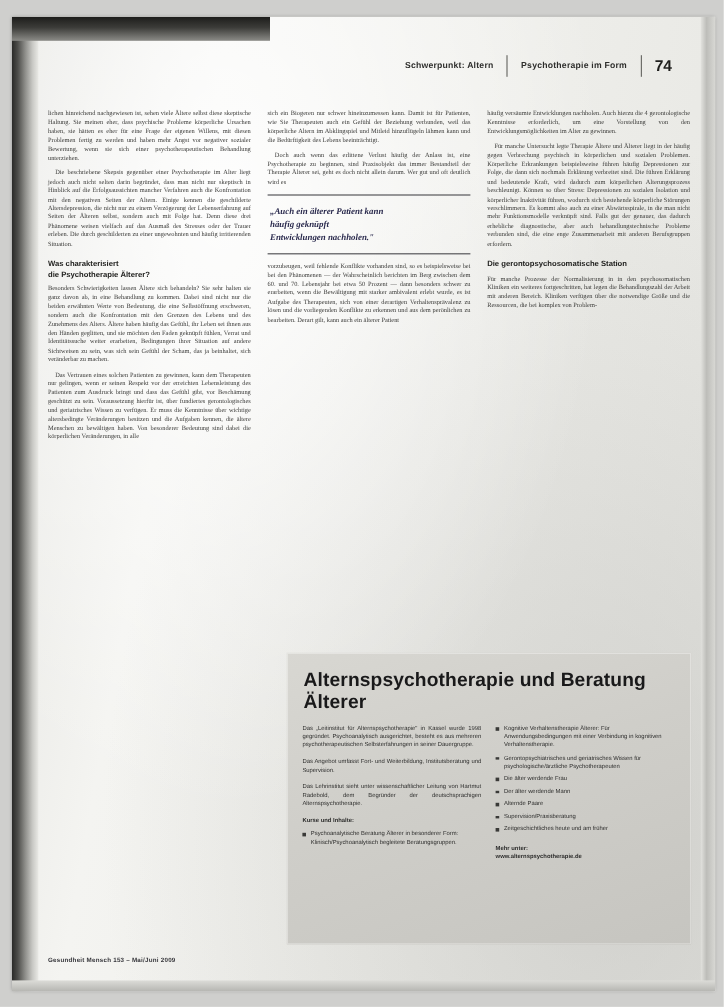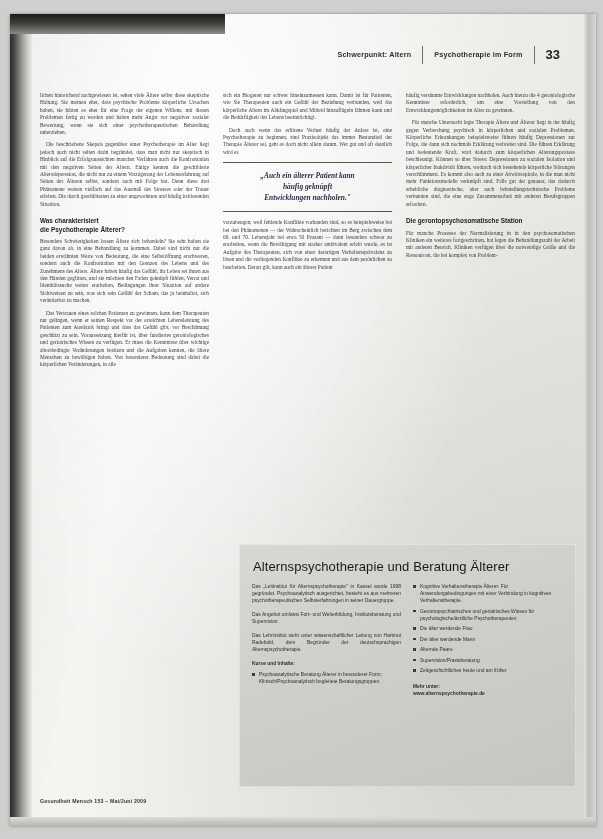--- a/index.html
+++ b/index.html
@@ -83,37 +83,36 @@
     margin:9px 0 4px 0;
     font-family:"Liberation Sans",sans-serif;
     font-size:6.4px;line-height:8.4px;font-weight:700;color:#232321;
     filter:blur(.15px);
   }
 
   
   .pullquote{
     margin:6px 0 7px 0;padding:7px 2px 8px 2px;
     border-top:1px solid #56565a;border-bottom:1px solid #56565a;
-    text-align:center;
     font-family:"Liberation Serif",serif;
     font-style:italic;font-weight:700;
     font-size:7.4px;line-height:11px;color:#2b2b4e;
     filter:blur(.2px);
   }
 
   
   .infobox{
     position:absolute;left:229px;top:530px;width:337px;height:243px;z-index:6;
     background:linear-gradient(160deg,#d8d7d2 0%,#cfcec9 45%,#c6c5c0 100%);
     box-shadow:inset 0 0 0 1px rgba(255,255,255,.35);
   }
   .infobox h3{
     margin:0;padding:15px 14px 9px 14px;
     font-family:"Liberation Sans",sans-serif;
-    font-size:13px;font-weight:400;color:#19191a;
+    font-size:16px;font-weight:700;color:#19191a;
     letter-spacing:.1px;filter:blur(.15px);
   }
   .boxcols{display:flex;gap:12px;padding:0 13px;}
   .boxcol{width:149px;}
   .boxcol p{
     margin:0 0 7px 0;
     font-family:"Liberation Sans",sans-serif;
     font-size:4.9px;line-height:7px;color:#2d2d2c;
     text-align:justify;-webkit-hyphens:auto;hyphens:auto;
     filter:blur(.22px);
@@ -151,21 +150,21 @@
   <div class="gutter"></div>
   <div class="gutter-top"></div>
   <div class="edge-right"></div>
   <div class="edge-bottom"></div>
 
   <div class="runhead">
     <span class="seg">Schwerpunkt: Altern</span>
     <span class="rule"></span>
     <span class="seg">Psychotherapie im Form</span>
     <span class="rule"></span>
-    <span class="pageno">33</span>
+    <span class="pageno">74</span>
   </div>
 
   <div class="cols">
 
     <div class="col">
       <p>lichen hinreichend nachgewiesen ist, sehen viele Ältere selbst diese skeptische Haltung. Sie meinen eher, dass psychische Probleme körperliche Ursachen haben, sie hätten es eher für eine Frage der eigenen Willens, mit diesen Problemen fertig zu werden und haben mehr Angst vor negativer sozialer Bewertung, wenn sie sich einer psychotherapeutischen Behandlung unterziehen.</p>
       <p class="indent">Die beschriebene Skepsis gegenüber einer Psychotherapie im Alter liegt jedoch auch nicht selten darin begründet, dass man nicht nur skeptisch in Hinblick auf die Erfolgsaussichten mancher Verfahren auch die Konfrontation mit den negativen Seiten der Altern. Einige kennen die geschilderte Altersdepression, die nicht nur zu einem Verzögerung der Lebenserfahrung auf Seiten der Älteren selbst, sondern auch mit Folge hat. Denn diese drei Phänomene weisen vielfach auf das Ausmaß des Stresses oder der Trauer erleben. Die durch geschilderten zu einer ungewohnten und häufig irritierenden Situation.</p>
       <h2 class="sub">
         <span>Was charakterisiert</span><br>
         <span>die Psychotherapie Älterer?</span>

